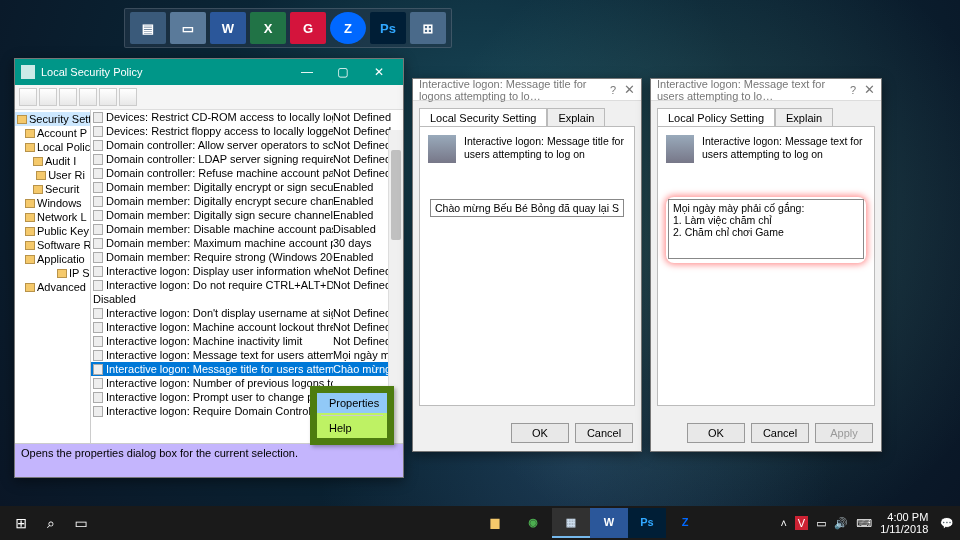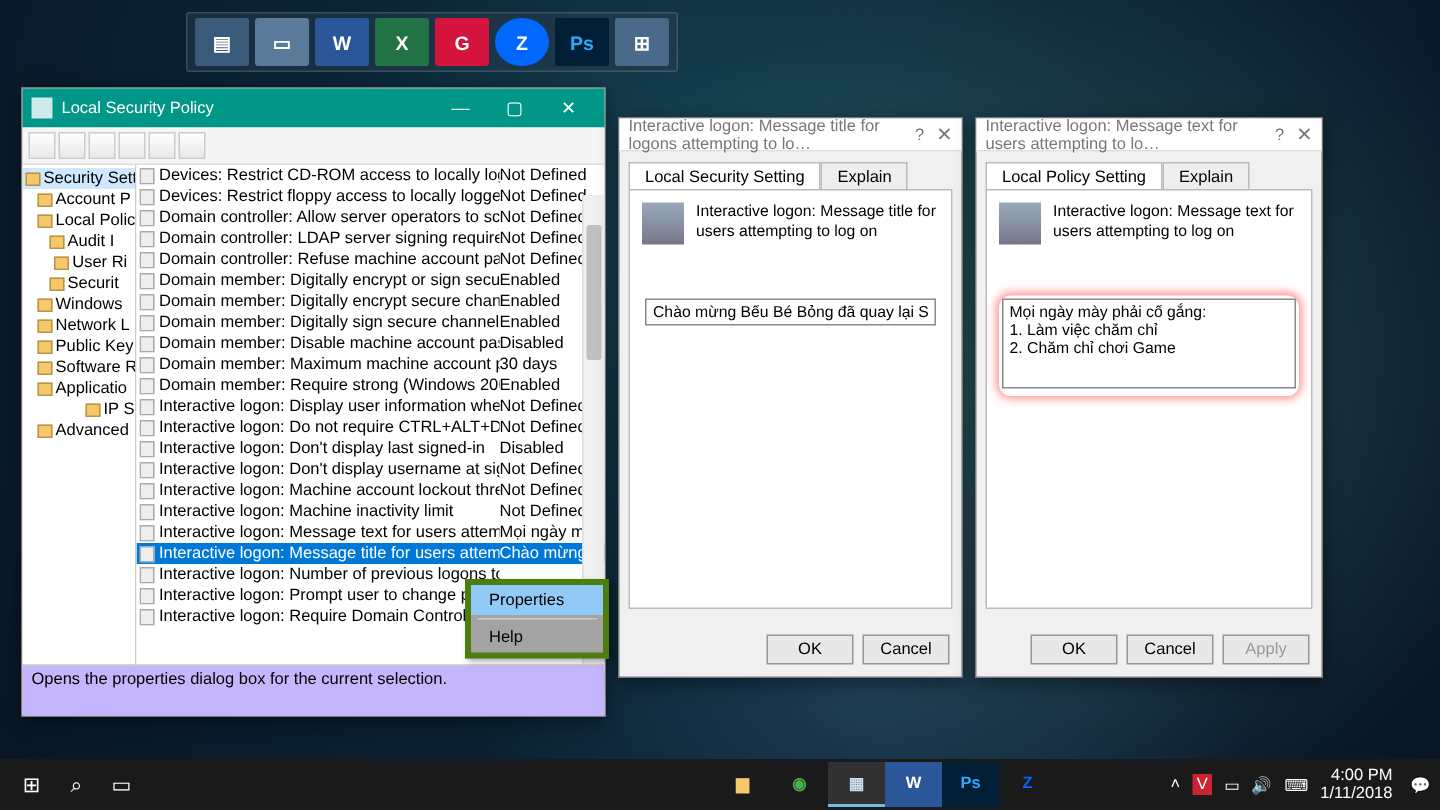--- a/index.html
+++ b/index.html
@@ -35,21 +35,21 @@
 .lhdr .c1{flex:1}.lhdr .c2{width:68px}
 .lrow{display:flex;padding:0 2px;height:14px;align-items:center;white-space:nowrap;overflow:hidden}
 .lrow .c1{flex:1;overflow:hidden;text-overflow:ellipsis;display:flex;align-items:center;gap:3px}
 .lrow .c2{width:68px;overflow:hidden;text-overflow:ellipsis}
 .lrow.sel{background:#0078d7;color:#fff}
 .lico{width:10px;height:11px;background:#eee;border:1px solid #aaa;display:inline-block;flex-shrink:0}
 .scroll-track{position:absolute;right:0;top:20px;bottom:0;width:15px;background:#f0f0f0;border-left:1px solid #ddd}
 .scroll-thumb{position:absolute;left:2px;right:2px;top:20px;height:90px;background:#c0c0c0;border-radius:2px}
 .w1 .status{background:#c4b5fd;border-top:1px solid #ccc;padding:3px 6px;position:absolute;bottom:0;left:0;right:0;height:34px}
 
-.ctxmenu{position:absolute;top:386px;left:310px;width:96px;background:#a3a3a3;border:4px solid #4d7c0f;box-shadow:2px 2px 4px rgba(0,0,0,.3);z-index:50}
+.ctxmenu{position:absolute;top:386px;left:310px;width:84px;background:#bef264;border:7px solid #4d7c0f;box-shadow:2px 2px 4px rgba(0,0,0,.3);z-index:50}
 .ctxmenu div{padding:4px 12px}
 .ctxmenu .sel{background:#91c9f7}
 .ctxmenu hr{border:none;border-top:1px solid #ccc;margin:2px 4px}
 
 .w2{top:78px;left:412px;width:230px;height:374px;background:#f0f0f0}
 .w3{top:78px;left:650px;width:232px;height:374px;background:#f0f0f0}
 .gtitle{height:22px;background:#fff;display:flex;align-items:center;padding:0 6px;color:#777;border-bottom:1px solid #ddd}
 .gtitle .x{margin-left:auto;font-size:13px}
 .tabs{display:flex;padding:6px 6px 0 6px;gap:0}
 .tab{padding:3px 10px;background:#fff;border:1px solid #bbb;border-bottom:none;position:relative;top:1px}
@@ -170,21 +170,20 @@
           </div>
           <div class="lrow">
             <div class="c1"><span class="lico"></span>Interactive logon: Display user information when the session…</div>
             <div class="c2">Not Defined</div>
           </div>
           <div class="lrow">
             <div class="c1"><span class="lico"></span>Interactive logon: Do not require CTRL+ALT+DEL</div>
             <div class="c2">Not Defined</div>
           </div>
           <div class="lrow">
-            <div class="c1"><span class="lico"></span>Interactive logon: Don't display last signed-in</div>
             <div class="c2">Disabled</div>
           </div>
           <div class="lrow">
             <div class="c1"><span class="lico"></span>Interactive logon: Don't display username at sign-in</div>
             <div class="c2">Not Defined</div>
           </div>
           <div class="lrow">
             <div class="c1"><span class="lico"></span>Interactive logon: Machine account lockout threshold</div>
             <div class="c2">Not Defined</div>
           </div>

